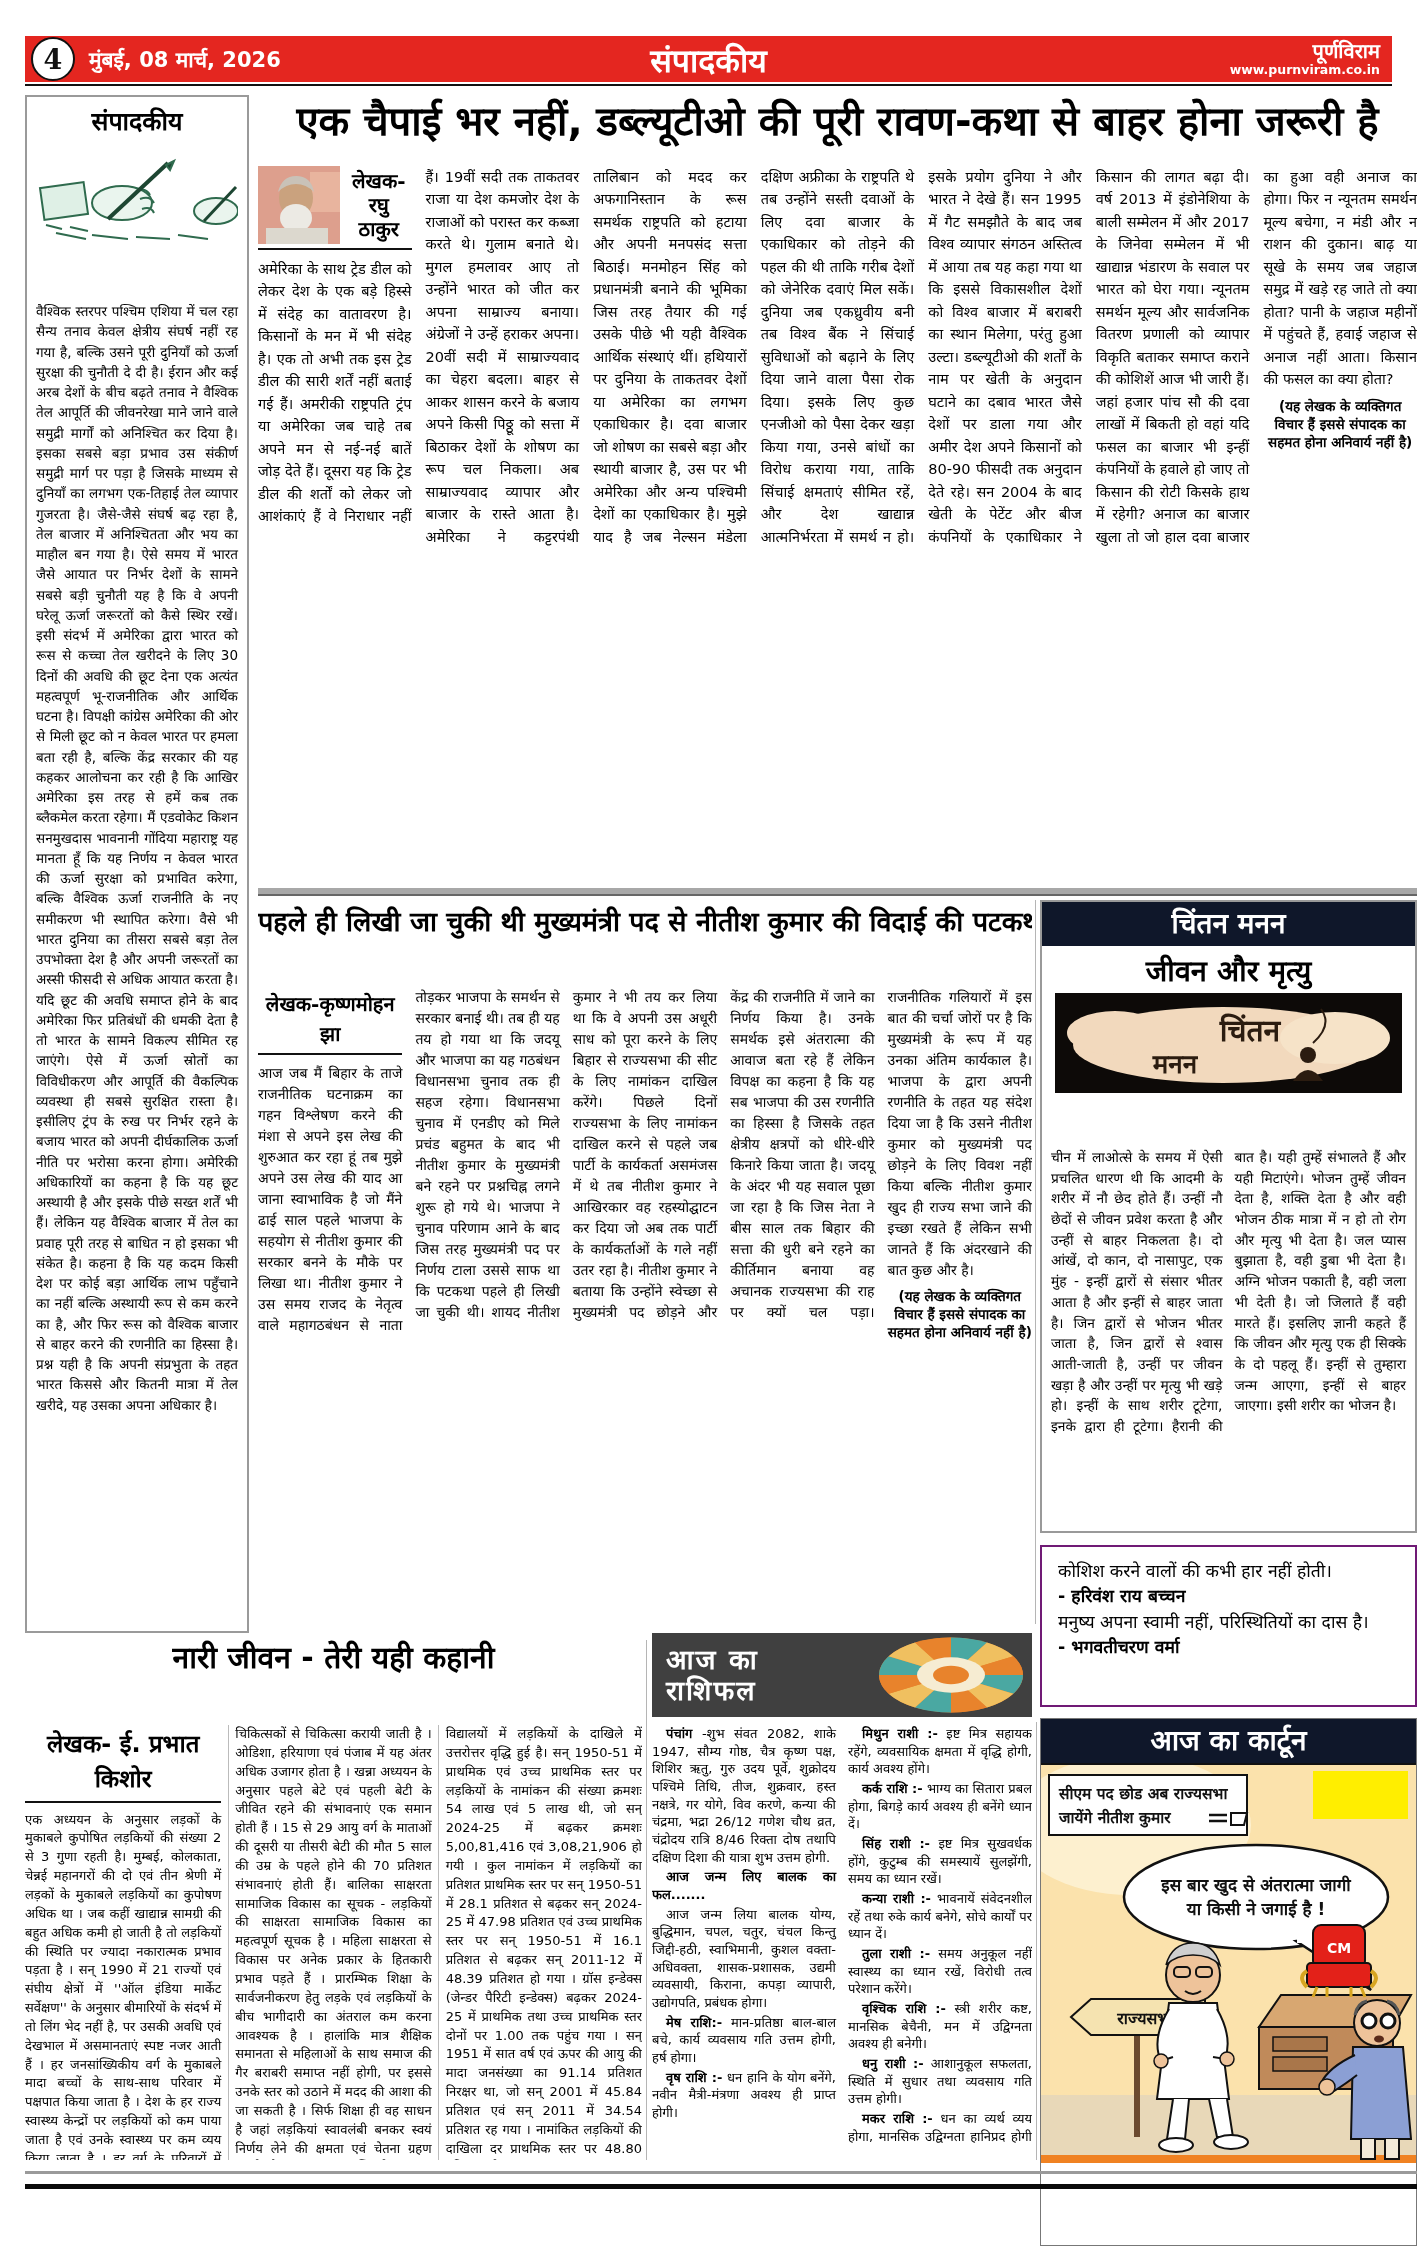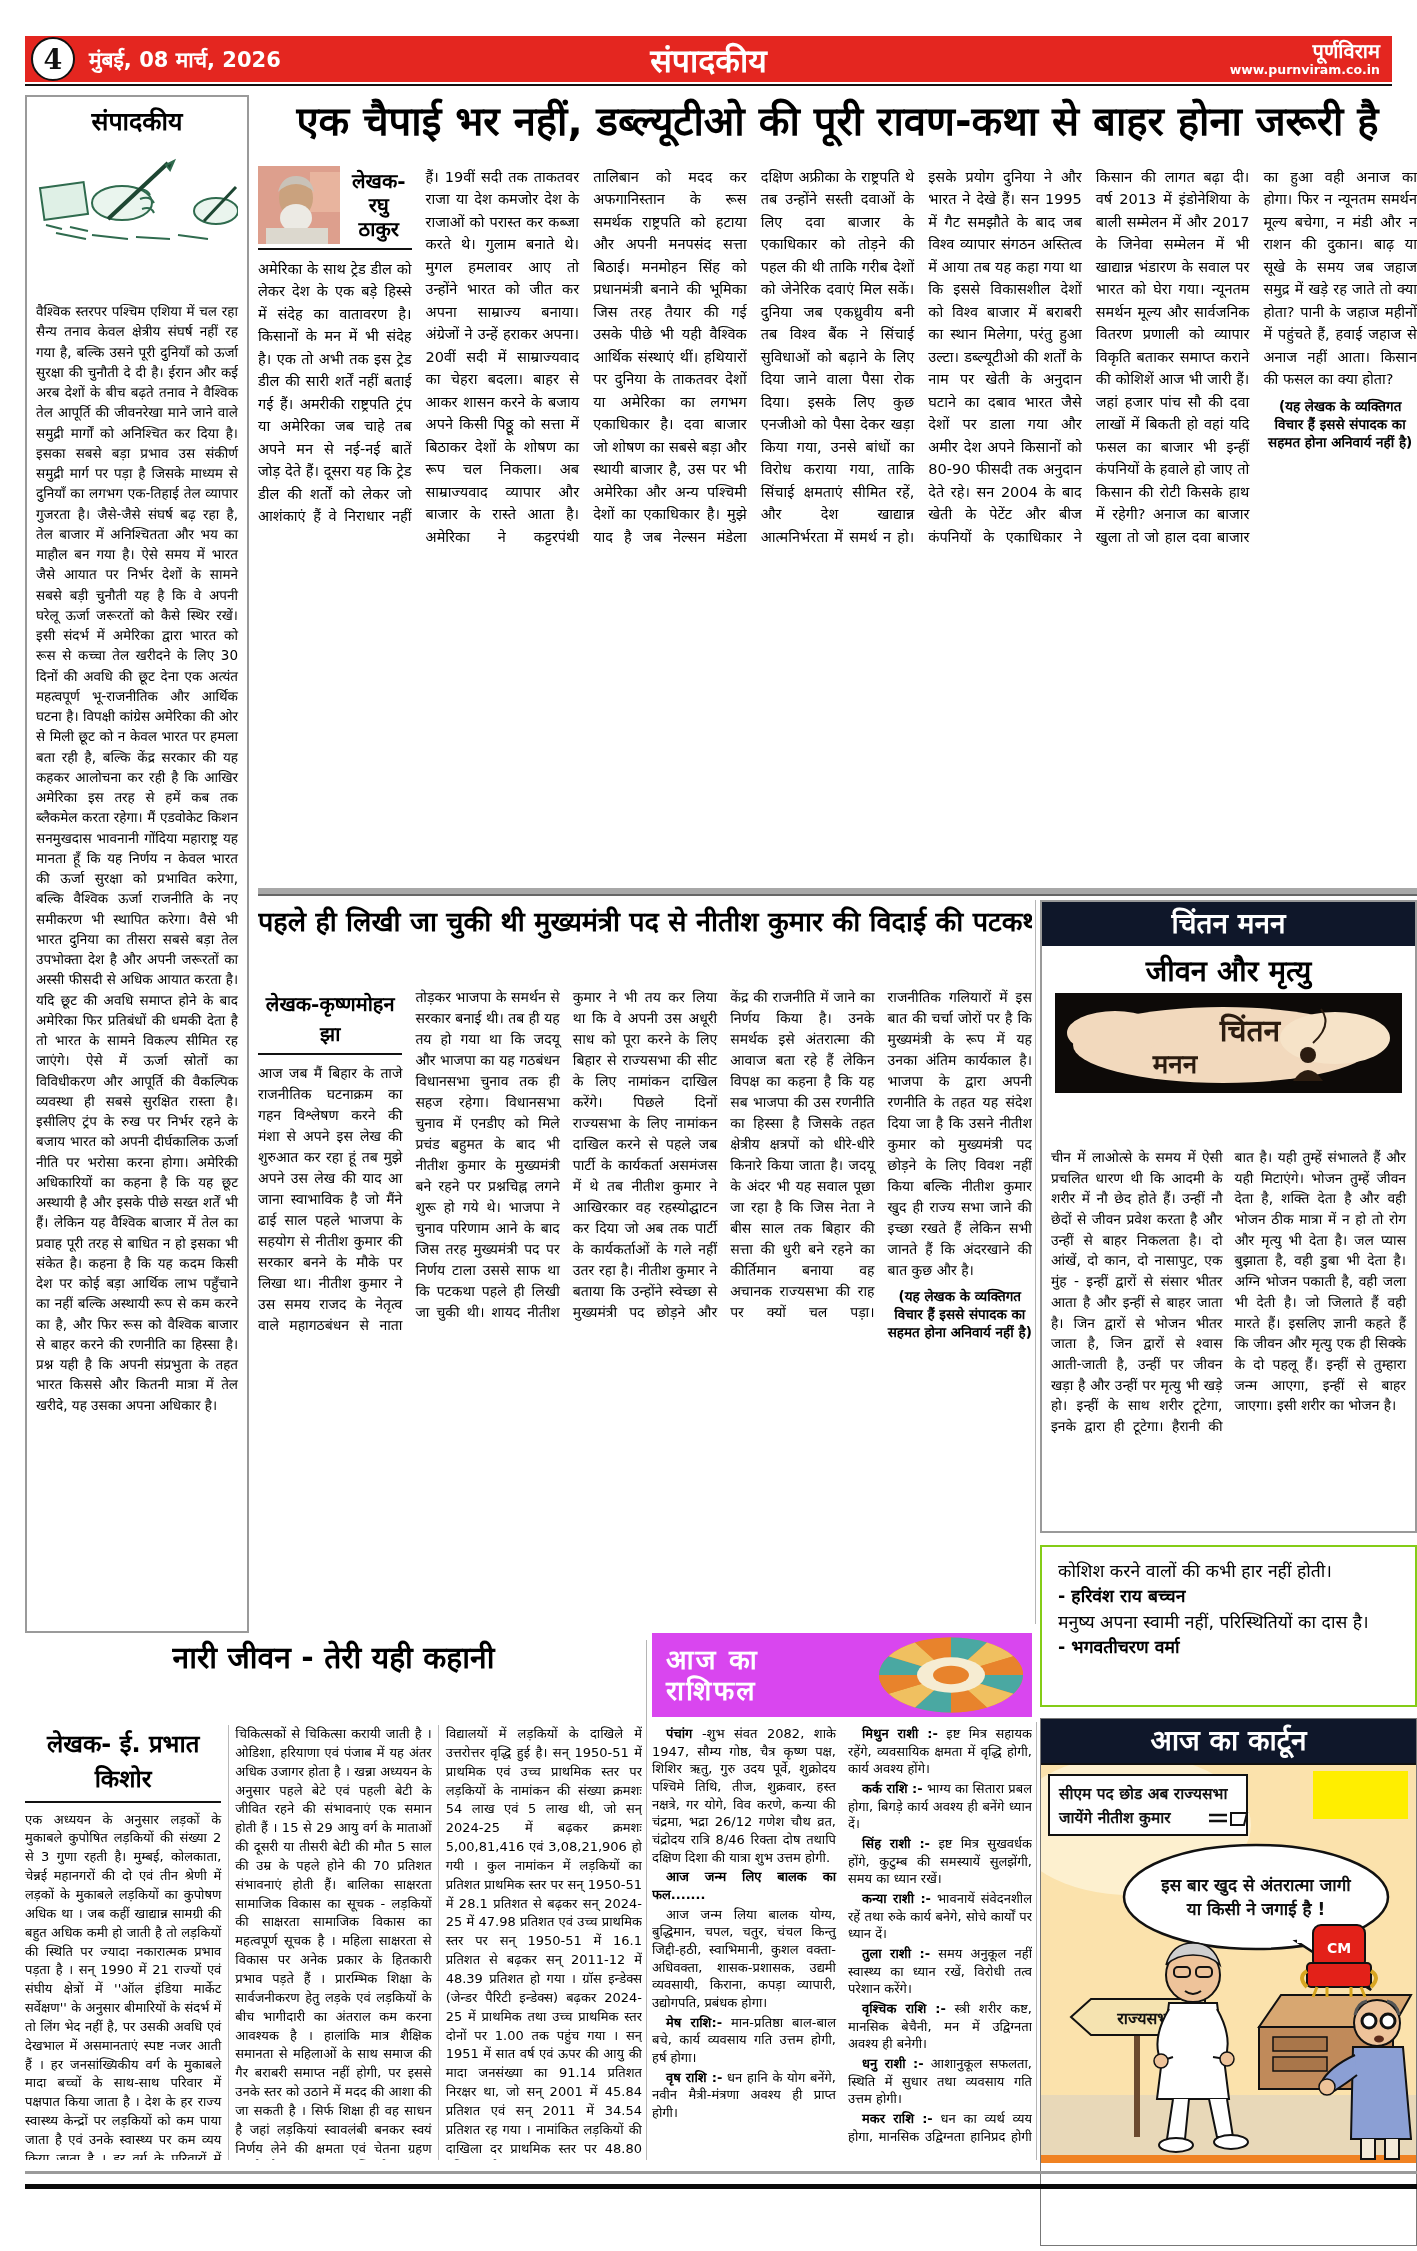--- a/index.html
+++ b/index.html
@@ -51,33 +51,33 @@
   
   .chintan{position:absolute;left:1040px;top:900px;width:377px;height:633px;border:2px solid #999;
     box-sizing:border-box;overflow:hidden;}
   .blue-bar{background:#0f172a;color:#fff;text-align:center;font-weight:bold;font-size:28px;height:44px;
     line-height:44px;}
   .chintan-headline{text-align:center;font-weight:bold;font-size:29px;margin:4px 0;}
   .chintan-img{display:block;margin:0 auto;}
   .chintan-body{padding:6px 9px;column-count:2;column-gap:12px;font-size:13.8px;line-height:1.5;height:404px;overflow:hidden;box-sizing:border-box;}
 
   
-  .quotes{position:absolute;left:1040px;top:1545px;width:377px;height:162px;border:2px solid #84cc16;
+  .quotes{position:absolute;left:1040px;top:1545px;width:377px;height:162px;border:2px solid #701a75;
     box-sizing:border-box;padding:12px 16px;font-size:17.5px;line-height:1.45;overflow:hidden;}
   .q-author{font-weight:bold;}
 
   
   .nari{position:absolute;left:25px;top:1636px;width:617px;height:524px;overflow:hidden;}
   .nari h2{margin:0 0 8px 0;font-size:30px;font-weight:bold;text-align:center;white-space:nowrap;overflow:hidden;}
   .nari-body{height:470px;column-count:3;column-gap:14px;column-rule:1px solid #bbb;font-size:13px;line-height:1.45;overflow:hidden;}
   .byline3{break-inside:avoid;text-align:center;font-weight:bold;font-size:24px;padding-top:2px;}
 
   
   .rashifal{position:absolute;left:652px;top:1633px;width:380px;height:527px;overflow:hidden;}
-  .rash-head{background:#d946ef;height:84px;display:flex;align-items:center;justify-content:space-between;
+  .rash-head{background:#404040;height:84px;display:flex;align-items:center;justify-content:space-between;
     padding:0 6px 0 14px;box-sizing:border-box;}
   .rash-title{color:#fff;font-weight:bold;font-size:27px;line-height:1.15;letter-spacing:2px;}
   .rash-body{margin-top:8px;height:430px;column-count:2;column-gap:12px;font-size:13px;line-height:1.36;overflow:hidden;}
   .rash-body p{margin:0 0 2px 0;text-indent:14px;}
   .sign-name{font-weight:bold;}
   .janm-title{font-weight:bold;}
 
   
   .cartoon{position:absolute;left:1040px;top:1718px;width:377px;height:528px;overflow:hidden;
     border:1px solid #777;box-sizing:border-box;}

